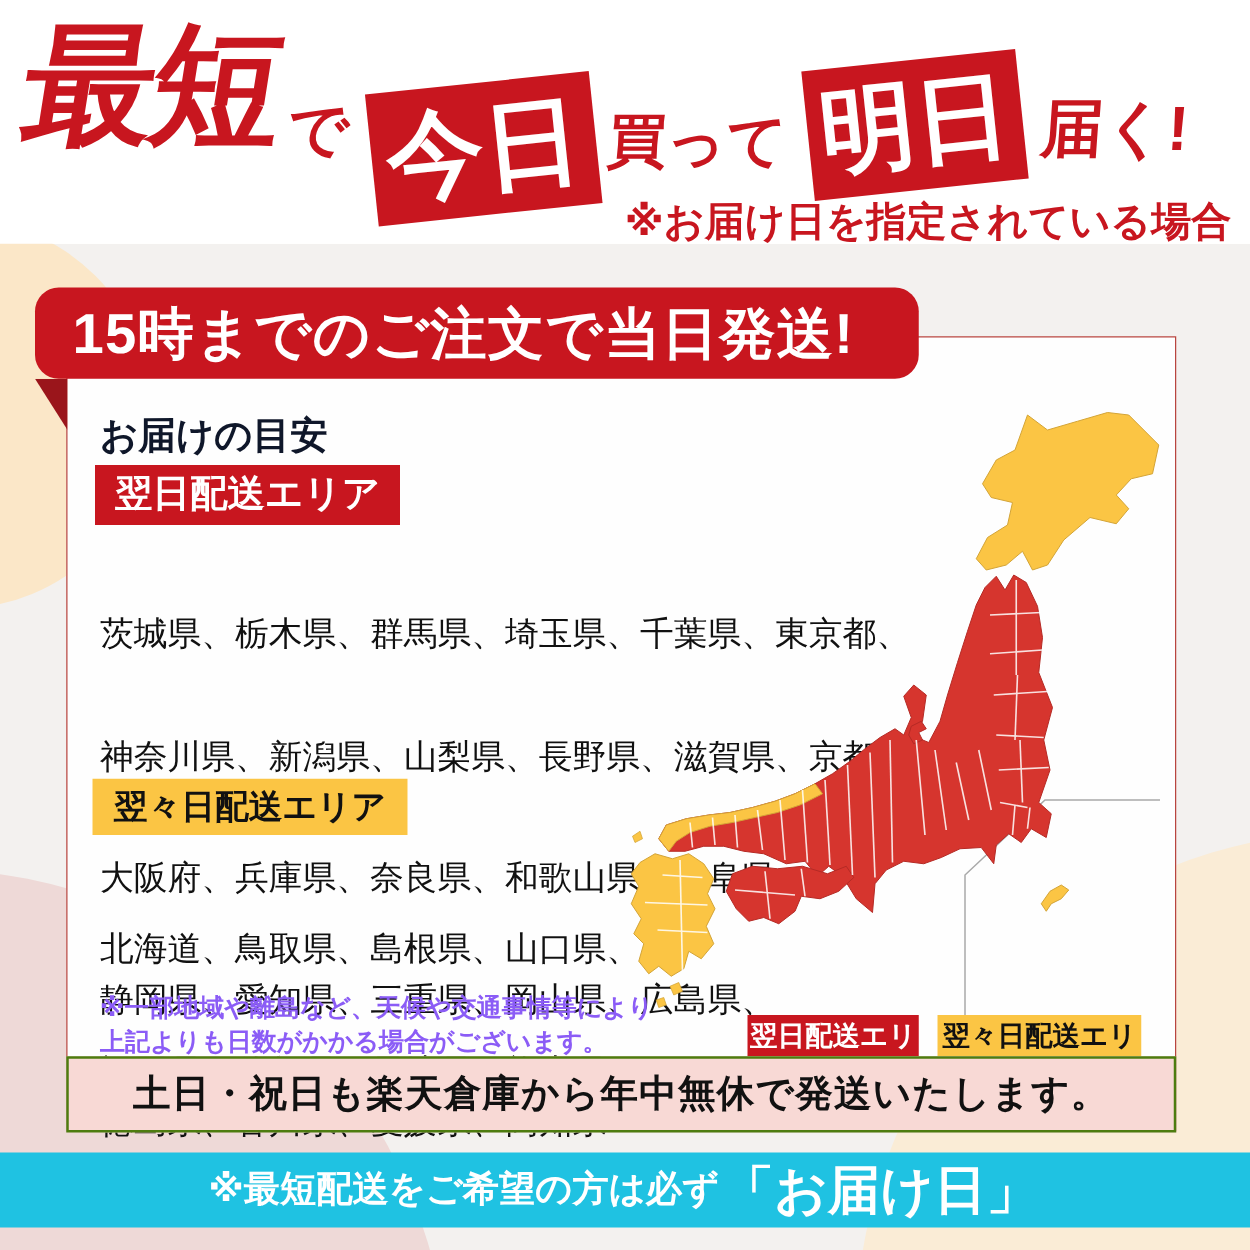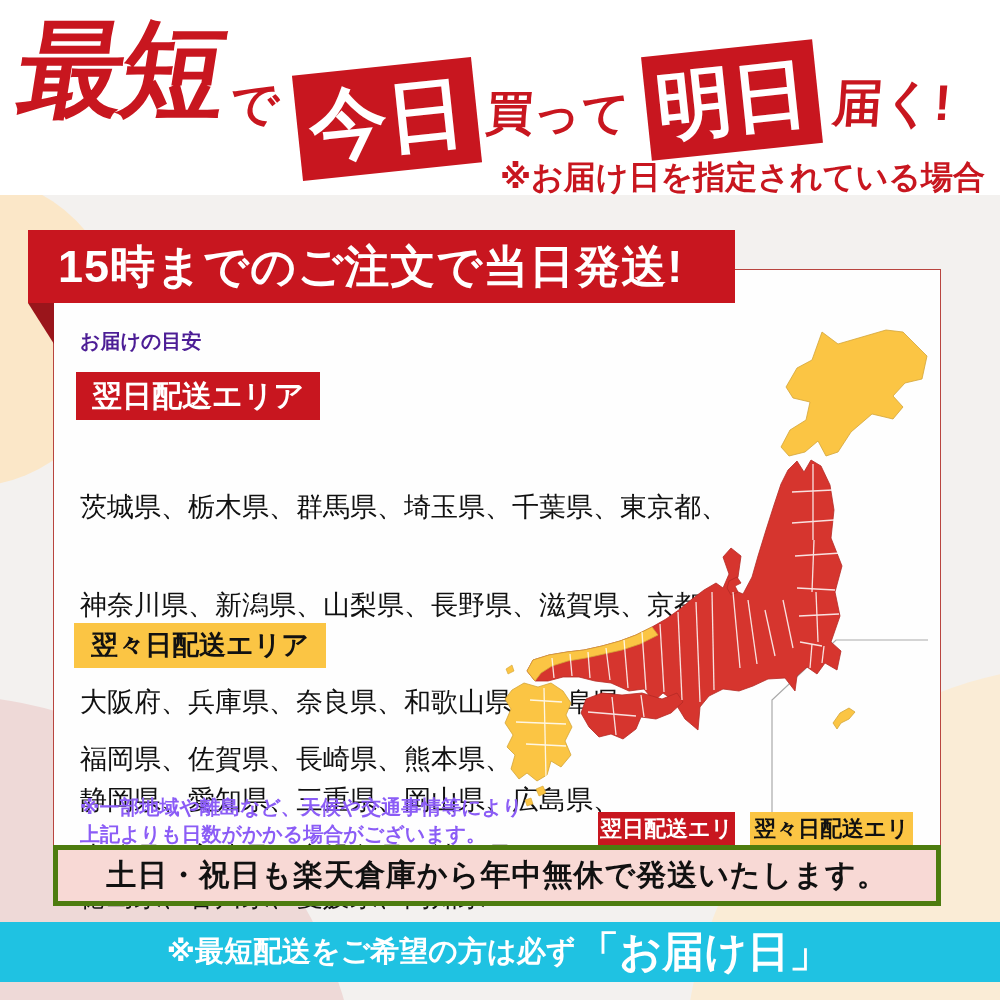--- a/index.html
+++ b/index.html
@@ -22,41 +22,41 @@
   .hero-box{background:var(--red);color:#fff;font-weight:700;display:flex;align-items:center;justify-content:center;line-height:1;}
   #hero-kyou{left:297px;top:66px;width:180px;height:106px;font-size:78px;transform:rotate(-6deg);}
   #hero-katte{left:486px;top:82px;font-size:47px;transform:skewX(-4deg);}
   #hero-asu{left:646px;top:48px;width:172px;height:104px;font-size:76px;transform:rotate(-6deg);}
   #hero-todoku{left:833px;top:70px;font-size:50px;transform:skewX(-4deg);}
   #hero-note{left:0;top:156px;width:985px;text-align:right;font-size:32px;font-weight:700;color:var(--red);}
 
   
   #card{left:53px;top:269px;width:888px;height:636px;background:#fefefe;border:1px solid #b8453f;box-sizing:border-box;}
   #banner{left:28px;top:230px;width:707px;height:73px;background:var(--red);color:#fff;
-          font-size:45px;font-weight:700;line-height:73px;padding-left:30px;box-sizing:border-box;letter-spacing:1px;}
+          font-size:45px;font-weight:700;line-height:73px;padding-left:30px;box-sizing:border-box;letter-spacing:1px;border-radius:19px;}
   #banner-fold{left:28px;top:303px;width:26px;height:41px;background:var(--red-dark);
                clip-path:polygon(0 0,100% 0,100% 100%);}
 
-  #guide-heading{left:80px;top:328px;font-size:20px;font-weight:600;color:#4c1d95;}
+  #guide-heading{left:80px;top:328px;font-size:30px;font-weight:600;color:#0f172a;}
   .area-label{font-weight:700;line-height:1;}
   #label-next{left:76px;top:372px;background:var(--red);color:#fff;font-size:30px;padding:9px 16px;}
   #label-two{left:74px;top:623px;background:var(--yellow);color:#111;font-size:27px;padding:9px 17px;}
   .pref-list{font-size:27px;line-height:32.5px;color:#111;font-weight:500;white-space:pre;}
   #list-next{left:80px;top:426px;}
   #list-two{left:80px;top:678px;}
   #disclaimer{left:80px;top:794px;font-size:20px;line-height:27px;font-weight:700;color:#8b5cf6;}
 
   
   #japan-map{left:490px;top:300px;width:460px;height:520px;}
   .legend{font-weight:700;font-size:22px;line-height:33px;text-align:center;}
   #legend-next{left:598px;top:812px;width:137px;height:33px;background:var(--red);color:#fff;}
   #legend-two{left:750px;top:812px;width:163px;height:33px;background:var(--yellow);color:#111;}
 
   
-  #weekend-bar{left:53px;top:845px;width:888px;height:61px;background:var(--pink-bar);border:5px solid #4d7c0f;
+  #weekend-bar{left:53px;top:845px;width:888px;height:61px;background:var(--pink-bar);border:2px solid #4d7c0f;
                box-sizing:border-box;display:flex;align-items:center;justify-content:center;
                font-size:30px;font-weight:700;color:#111;letter-spacing:1px;}
 
   
   #footer{left:0;top:922px;width:1000px;height:60px;background:var(--cyan);display:flex;
           align-items:center;justify-content:center;color:#fff;font-weight:700;}
   #footer .small{font-size:29px;}
   #footer .big{font-size:42px;margin:0 2px;}
 </style>
 </head>
@@ -88,20 +88,21 @@
   <div class="abs area-label" id="label-next">翌日配送エリア</div>
   <div class="abs pref-list" id="list-next">
     <div>茨城県、栃木県、群馬県、埼玉県、千葉県、東京都、</div>
     <div>神奈川県、新潟県、山梨県、長野県、滋賀県、京都府、</div>
     <div>大阪府、兵庫県、奈良県、和歌山県、岐阜県、</div>
     <div>静岡県、愛知県、三重県、岡山県、広島県、</div>
     <div>徳島県、香川県、愛媛県、高知県</div>
   </div>
   <div class="abs area-label" id="label-two">翌々日配送エリア</div>
   <div class="abs pref-list" id="list-two">
+    <div>北海道、鳥取県、島根県、山口県、</div>
     <div>福岡県、佐賀県、長崎県、熊本県、</div>
     <div>大分県、宮崎県、鹿児島県、沖縄県</div>
   </div>
   <div class="abs" id="disclaimer">
     <div>※一部地域や離島など、天候や交通事情等により</div>
     <div>上記よりも日数がかかる場合がございます。</div>
   </div>
 
   <svg class="abs" id="japan-map" viewBox="490 300 460 520" xmlns="http://www.w3.org/2000/svg">
 

